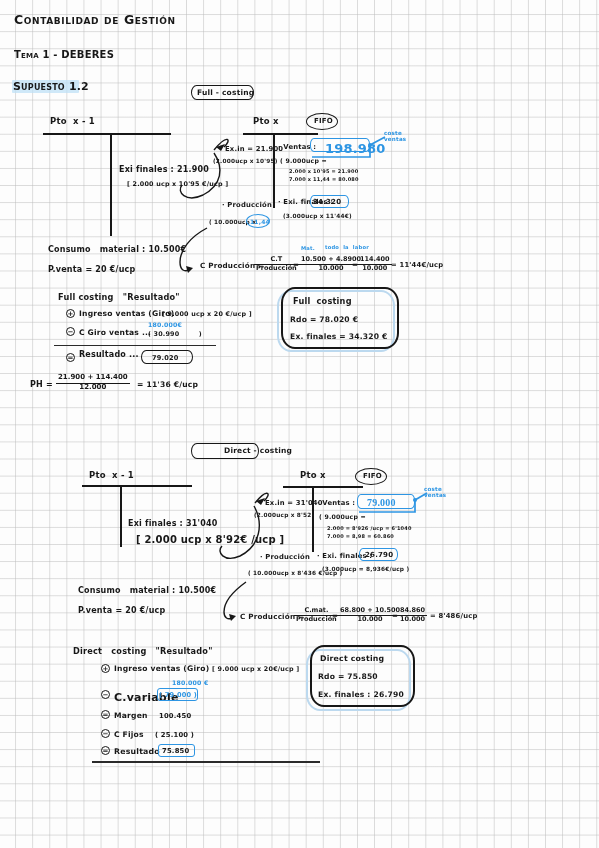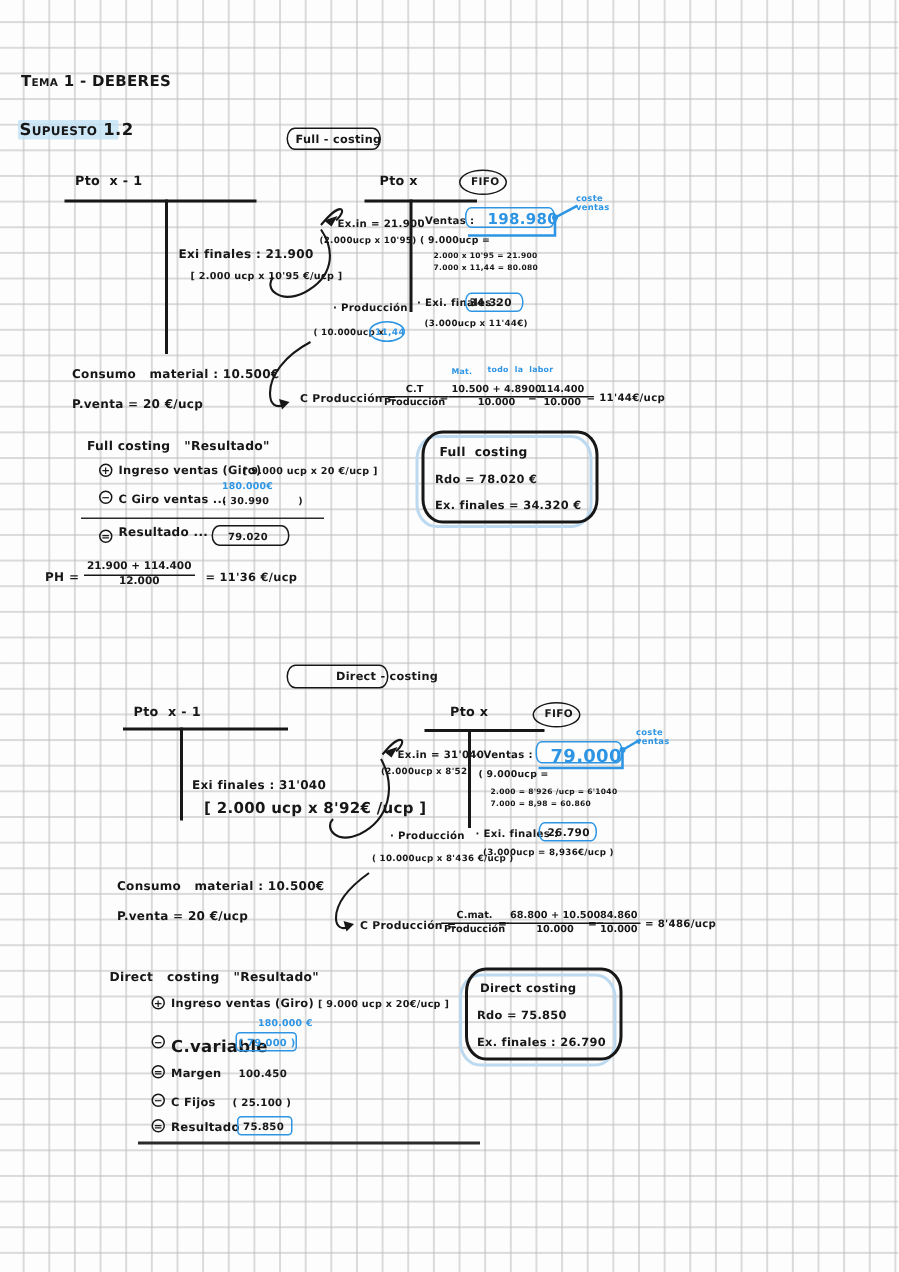--- a/index.html
+++ b/index.html
@@ -108,20 +108,21 @@
     background:#bfe0f5;
     opacity:.75;
     border-radius:1px;
   }
 </style>
 </head>
 <body>
 
 <div id="page">
 
+  <div class="ink xl" style="left:14px;top:12px;font-size:12.5px;font-variant:small-caps;letter-spacing:.6px;">Contabilidad de Gestión</div>
   <div class="ink md" style="left:14px;top:49px;font-size:10px;font-variant:small-caps;">Tema 1 - DEBERES</div>
   <div class="hl-title" style="left:12px;top:80px;width:67px;height:13px;"></div>
   <div class="ink lg" style="left:13px;top:80px;font-size:11px;font-variant:small-caps;">Supuesto 1.2</div>
 
   <div class="boxy" style="left:191px;top:85px;width:63px;height:15px;"></div>
   <div class="ink sm" style="left:197px;top:88px;font-size:7.5px;">Full - costing</div>
 
   <div class="ink sm" style="left:50px;top:116px;font-size:8.5px;">Pto  x - 1</div>
   <div class="hline" style="left:43px;top:133px;width:68px;"></div>
   <div class="hline" style="left:111px;top:133px;width:60px;"></div>
@@ -141,21 +142,21 @@
 
   <div class="ink xs" style="left:225px;top:145px;font-size:6.8px;">Ex.in = 21.900</div>
   <div class="ink xs" style="left:213px;top:158px;font-size:5.8px;">(2.000ucp x 10'95)</div>
   <div class="ink xs" style="left:222px;top:201px;font-size:6.8px;">· Producción</div>
   <div class="ink xs" style="left:209px;top:219px;font-size:5.8px;">( 10.000ucp x</div>
   <div class="blueellipse" style="left:246px;top:214px;width:24px;height:14px;"></div>
   <div class="ink xs blue" style="left:250px;top:218px;font-size:6px;">11,44</div>
 
   <div class="ink xs" style="left:278px;top:143px;font-size:6.8px;">· Ventas :</div>
   <div class="bluebox" style="left:310px;top:138px;width:60px;height:14px;"></div>
-  <div class="ink xs blue" style="left:325px;top:141px;font-size:10px;">198.980</div>
+  <div class="ink xs blue" style="left:325px;top:141px;font-size:13px;">198.980</div>
   <svg style="left:0;top:0;width:599px;height:848px;">
     <path d="M370 145 L370 157 L312 157" stroke="#2d95e3" stroke-width="1.7" fill="none"></path>
     <path d="M370 145 L385 137" stroke="#2d95e3" stroke-width="1.7" fill="none"></path>
     <circle cx="370" cy="145" r="2" fill="#2d95e3"></circle>
   </svg>
   <div class="ink xs blue" style="left:384px;top:130px;font-size:5.6px;line-height:1.1;">coste<br>ventas</div>
 
   <div class="ink xs" style="left:280px;top:157px;font-size:6.2px;">( 9.000ucp =</div>
   <div class="ink xs" style="left:289px;top:168px;font-size:5px;">2.000 x 10'95 = 21.900</div>
   <div class="ink xs" style="left:289px;top:176px;font-size:5px;">7.000 x 11,44 = 80.080</div>
@@ -243,21 +244,21 @@
   <div class="hline" style="left:283px;top:486px;width:80px;"></div>
   <div class="vline" style="left:312px;top:486px;height:66px;"></div>
 
   <div class="ink xs" style="left:265px;top:499px;font-size:6.8px;">Ex.in = 31'040</div>
   <div class="ink xs" style="left:254px;top:512px;font-size:5.8px;">(2.000ucp x 8'52)</div>
   <div class="ink xs" style="left:260px;top:553px;font-size:6.8px;">· Producción</div>
   <div class="ink xs" style="left:248px;top:570px;font-size:5.8px;">( 10.000ucp x 8'436 €/ucp )</div>
 
   <div class="ink xs" style="left:317px;top:499px;font-size:6.8px;">· Ventas :</div>
   <div class="bluebox" style="left:357px;top:494px;width:58px;height:15px;"></div>
-  <div class="ink xs blue" style="left:367px;top:497px;font-size:12px;">79.000</div>
+  <div class="ink xs blue" style="left:367px;top:497px;font-size:10px;font-family:Liberation Serif, serif;">79.000</div>
   <svg style="left:0;top:0;width:599px;height:848px;">
     <path d="M415 500 L415 512 L359 512" stroke="#2d95e3" stroke-width="1.7" fill="none"></path>
     <path d="M415 500 L427 493" stroke="#2d95e3" stroke-width="1.7" fill="none"></path>
     <circle cx="415" cy="500" r="2" fill="#2d95e3"></circle>
   </svg>
   <div class="ink xs blue" style="left:424px;top:486px;font-size:5.6px;line-height:1.1;">coste<br>ventas</div>
 
   <div class="ink xs" style="left:319px;top:513px;font-size:6.2px;">( 9.000ucp =</div>
   <div class="ink xs" style="left:327px;top:525px;font-size:5px;">2.000 = 8'926 /ucp = 6'1040</div>
   <div class="ink xs" style="left:327px;top:533px;font-size:5px;">7.000 = 8,98 = 60.860</div>

